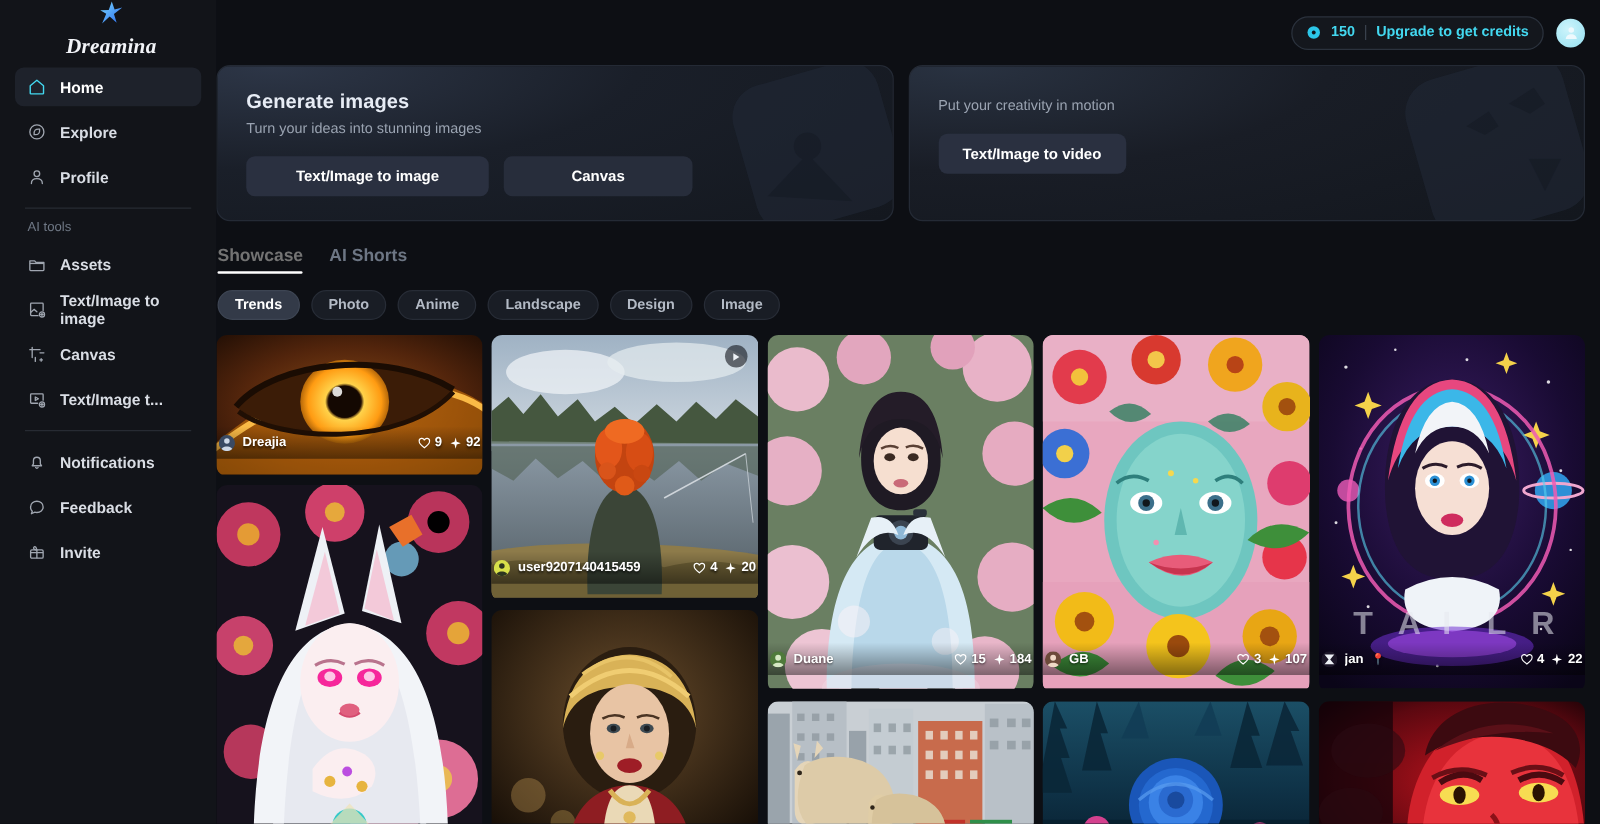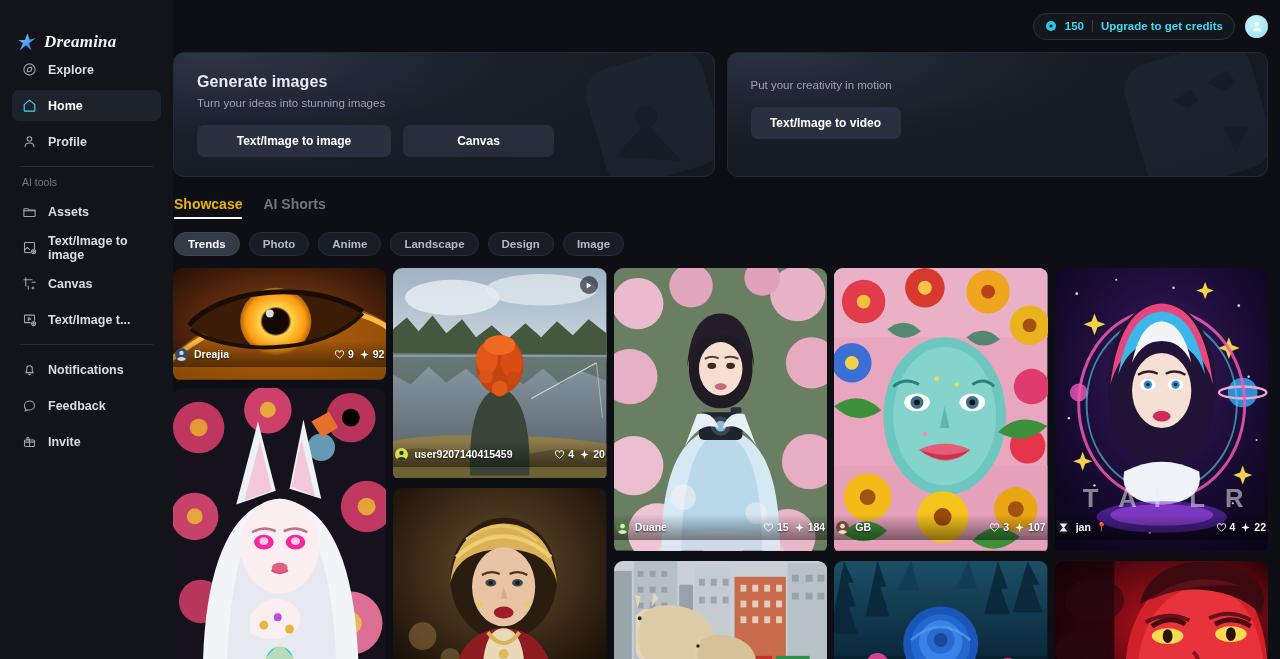--- a/index.html
+++ b/index.html
@@ -14,22 +14,22 @@
 
   
   .sidebar {
     width: 173px; height: 659px; flex: 0 0 173px;
     background: #121419;
     padding: 0 12px;
     position: relative;
     z-index: 5;
   }
   .logo-row {
-    display: flex; align-items: flex-end; gap: 7px;
-    height: 52px; padding-left: 5px;
+    display: flex; align-items: center; gap: 7px;
+    height: 52px; padding-left: 5px; flex-direction: column;
   }
   .logo-mark { width: 20px; height: 20px; flex: 0 0 20px; }
   .logo-text {
     font-family: "Liberation Serif", serif;
     font-style: italic; font-weight: 700;
     font-size: 17px; color: #f2f4f8; letter-spacing: .2px;
   }
   .nav { margin-top: 2px; }
   .nav-item {
     display: flex; align-items: center; gap: 11px;
@@ -108,21 +108,21 @@
   .hero-btn.w1 { width: 194px; }
   .hero-btn.w2 { width: 151px; background: #272d3b; }
   .hero-btn.w3 { width: 150px; }
 
   
   .tabs { display: flex; gap: 21px; margin-top: 19px; padding-left: 1px; }
   .tab {
     font-size: 14px; font-weight: 700; color: #6d7684;
     padding-bottom: 7px; cursor: pointer; position: relative;
   }
-  .tab.active { color: #eab308; }
+  .tab.active { color: #737373; }
   .tab.active::after {
     content: ""; position: absolute; left: 0; right: 0; bottom: 0;
     height: 2px; background: #ffffff; border-radius: 2px;
   }
 
   
   .chips { display: flex; gap: 9px; margin-top: 13px; padding-left: 1px; }
   .chip {
     height: 24px; padding: 0 13px; border-radius: 12px;
     background: #191d25; border: 1px solid #272c36;
@@ -182,32 +182,32 @@
             <stop offset="0" stop-color="#7ad9ff"></stop>
             <stop offset="1" stop-color="#2a6bf0"></stop>
           </linearGradient>
         </defs>
         <path d="M12.5 1.5 L15.2 9.2 L22.6 7.2 L14.6 13.4 L17.2 21.8 L10.5 15.8 L3.2 22.5 L7.2 13.2 L1.4 9.8 L9.6 9.6 Z" fill="url(#lg)"></path>
       </svg>
       <span class="logo-text">Dreamina</span>
     </div>
 
     <nav class="nav">
+      <div class="nav-item active">
+        <svg class="nav-ico" viewBox="0 0 24 24" fill="none" stroke="#43d8f0" stroke-width="1.8" stroke-linecap="round" stroke-linejoin="round">
+          <path d="M3.5 10.5 L12 3.5 L20.5 10.5 V20 a1 1 0 0 1-1 1 H4.5 a1 1 0 0 1-1-1 Z"></path>
+        </svg>
+        <span class="nav-label">Home</span>
+      </div>
       <div class="nav-item">
         <svg class="nav-ico" viewBox="0 0 24 24" fill="none" stroke="#b9c0cb" stroke-width="1.7">
           <circle cx="12" cy="12" r="9"></circle>
           <path d="M15.5 8.5 C10 8 8 10 8.5 15.5 C14 16 16 14 15.5 8.5 Z"></path>
         </svg>
         <span class="nav-label">Explore</span>
-      </div>
-      <div class="nav-item active">
-        <svg class="nav-ico" viewBox="0 0 24 24" fill="none" stroke="#43d8f0" stroke-width="1.8" stroke-linecap="round" stroke-linejoin="round">
-          <path d="M3.5 10.5 L12 3.5 L20.5 10.5 V20 a1 1 0 0 1-1 1 H4.5 a1 1 0 0 1-1-1 Z"></path>
-        </svg>
-        <span class="nav-label">Home</span>
       </div>
       <div class="nav-item">
         <svg class="nav-ico" viewBox="0 0 24 24" fill="none" stroke="#b9c0cb" stroke-width="1.7" stroke-linecap="round">
           <circle cx="12" cy="8" r="3.6"></circle>
           <path d="M5 20.5 c0-4 3.2-6.2 7-6.2 s7 2.2 7 6.2"></path>
         </svg>
         <span class="nav-label">Profile</span>
       </div>
     </nav>
 

